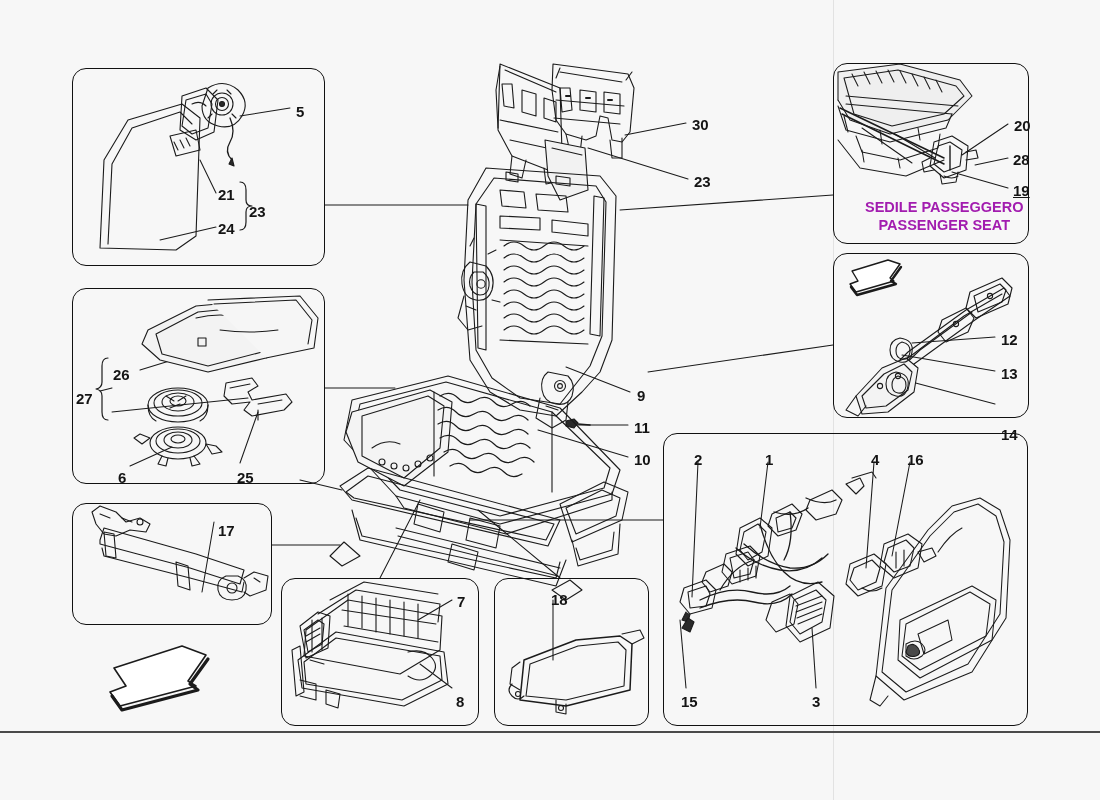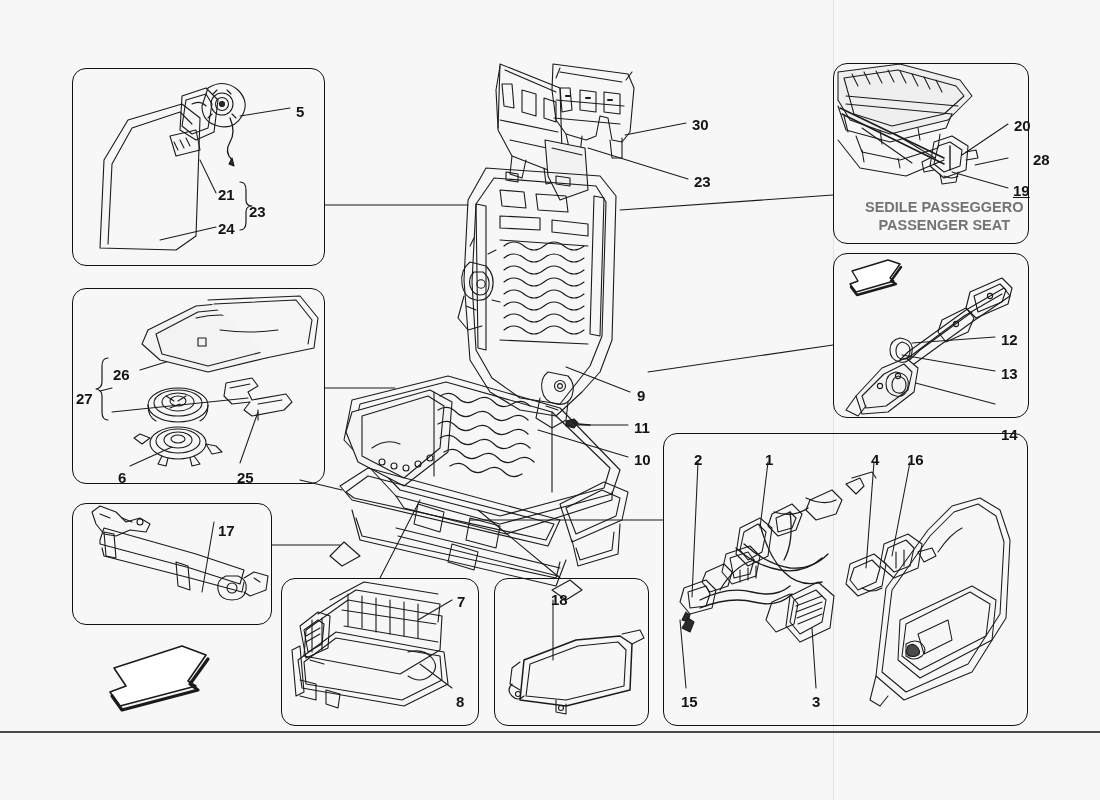--- a/index.html
+++ b/index.html
@@ -32,21 +32,21 @@
     color:#141414;
     letter-spacing:0px;
     white-space:nowrap;
     line-height:1;
   }
   .cap{
     position:absolute;
     font-family:"Liberation Sans", sans-serif;
     font-weight:bold;
     font-size:14.5px;
-    color:#737373;
+    color:#a21caf;
     text-align:center;
     white-space:nowrap;
     line-height:1.25;
   }
   .svgwrap{position:absolute;inset:0;pointer-events:none;}
   .fold{
     position:absolute;
     top:0;bottom:0;
     width:1px;
     background:#e2e2e2;
@@ -535,21 +535,21 @@
       <div class="num" style="left: 637px; top: 388px;">9</div>
       <div class="num" style="left: 634px; top: 420px;">11</div>
       <div class="num" style="left: 634px; top: 452px;">10</div>
       <div class="num" style="left: 694px; top: 452px;">2</div>
       <div class="num" style="left: 765px; top: 452px;">1</div>
       <div class="num" style="left: 871px; top: 452px;">4</div>
       <div class="num" style="left: 907px; top: 452px;">16</div>
       <div class="num" style="left: 681px; top: 694px;">15</div>
       <div class="num" style="left: 812px; top: 694px;">3</div>
       <div class="num" style="left: 1014px; top: 118px;">20</div>
-      <div class="num" style="left: 1013px; top: 152px; margin-left: 20px;">28</div>
+      <div class="num" style="left: 1013px; top: 152px;">28</div>
       <div class="num" style="left: 1013px; top: 183px; text-decoration: underline;">19</div>
       <div class="num" style="left: 1001px; top: 332px;">12</div>
       <div class="num" style="left: 1001px; top: 366px;">13</div>
       <div class="num" style="left: 1001px; top: 399px; margin-top: 28px;">14</div>
     </div>
 
   <div id="captions">
       <div class="cap" style="left: 865px; top: 198px;">
         <div>SEDILE PASSEGGERO</div>
         <div>PASSENGER SEAT</div>

